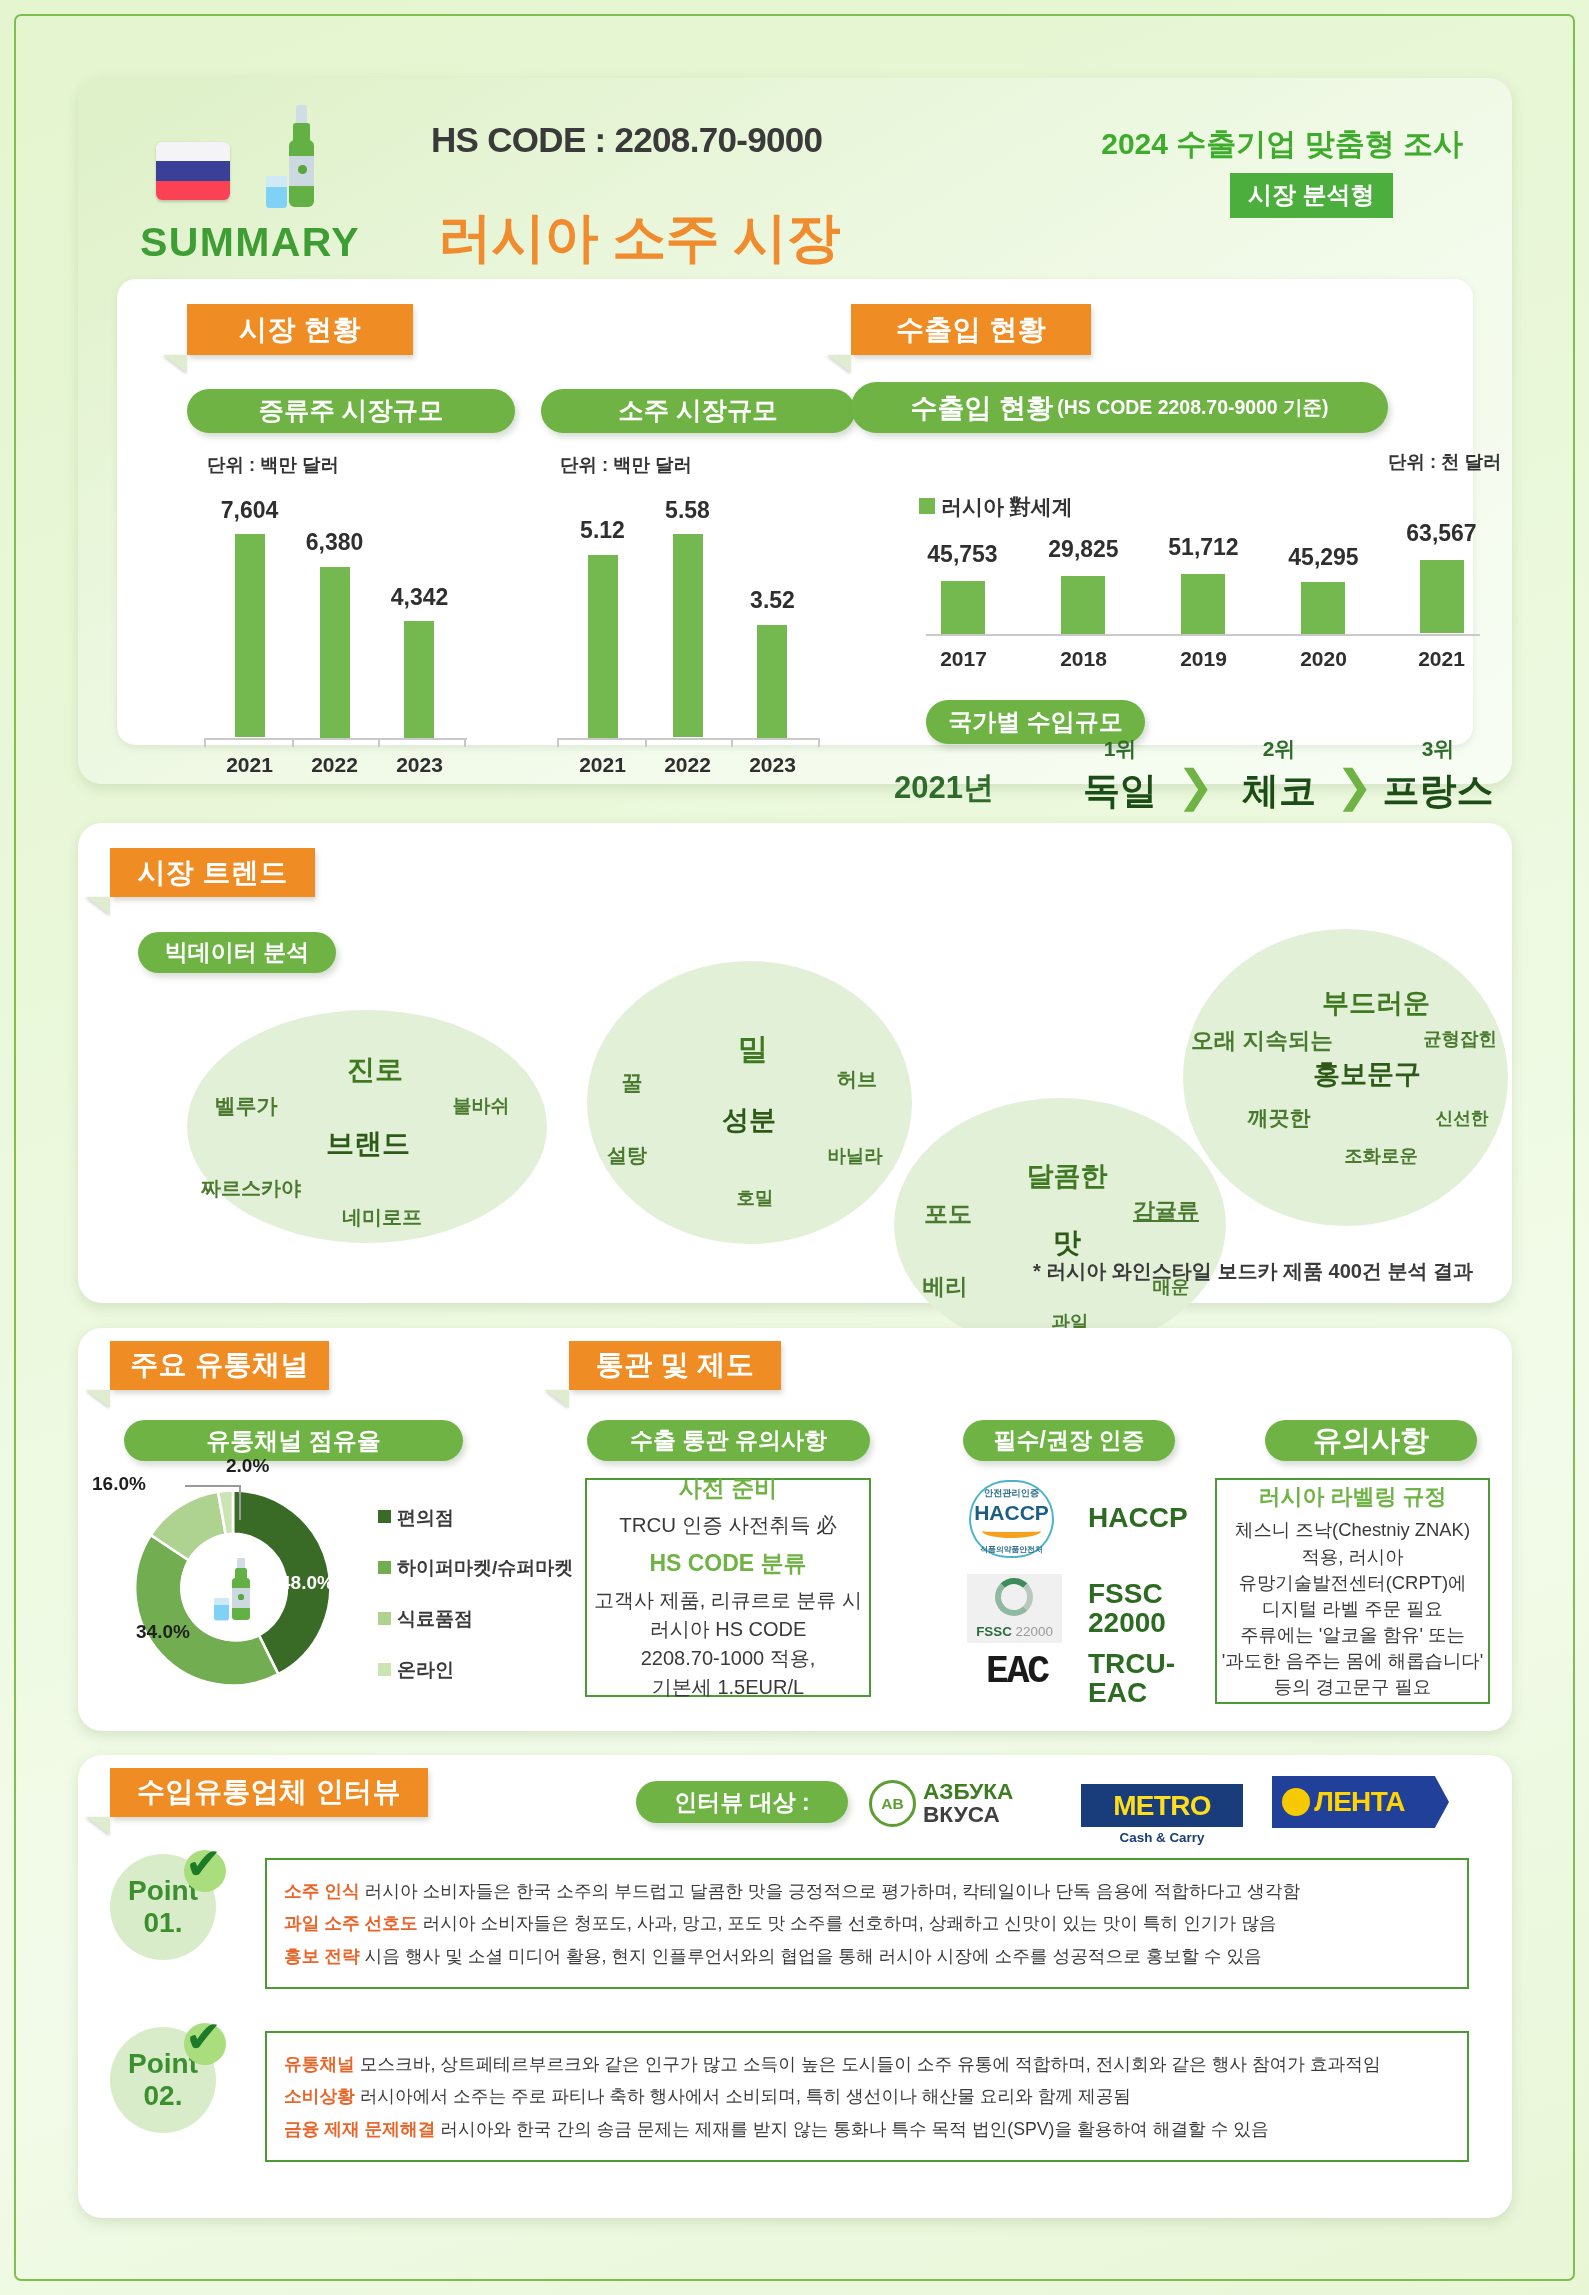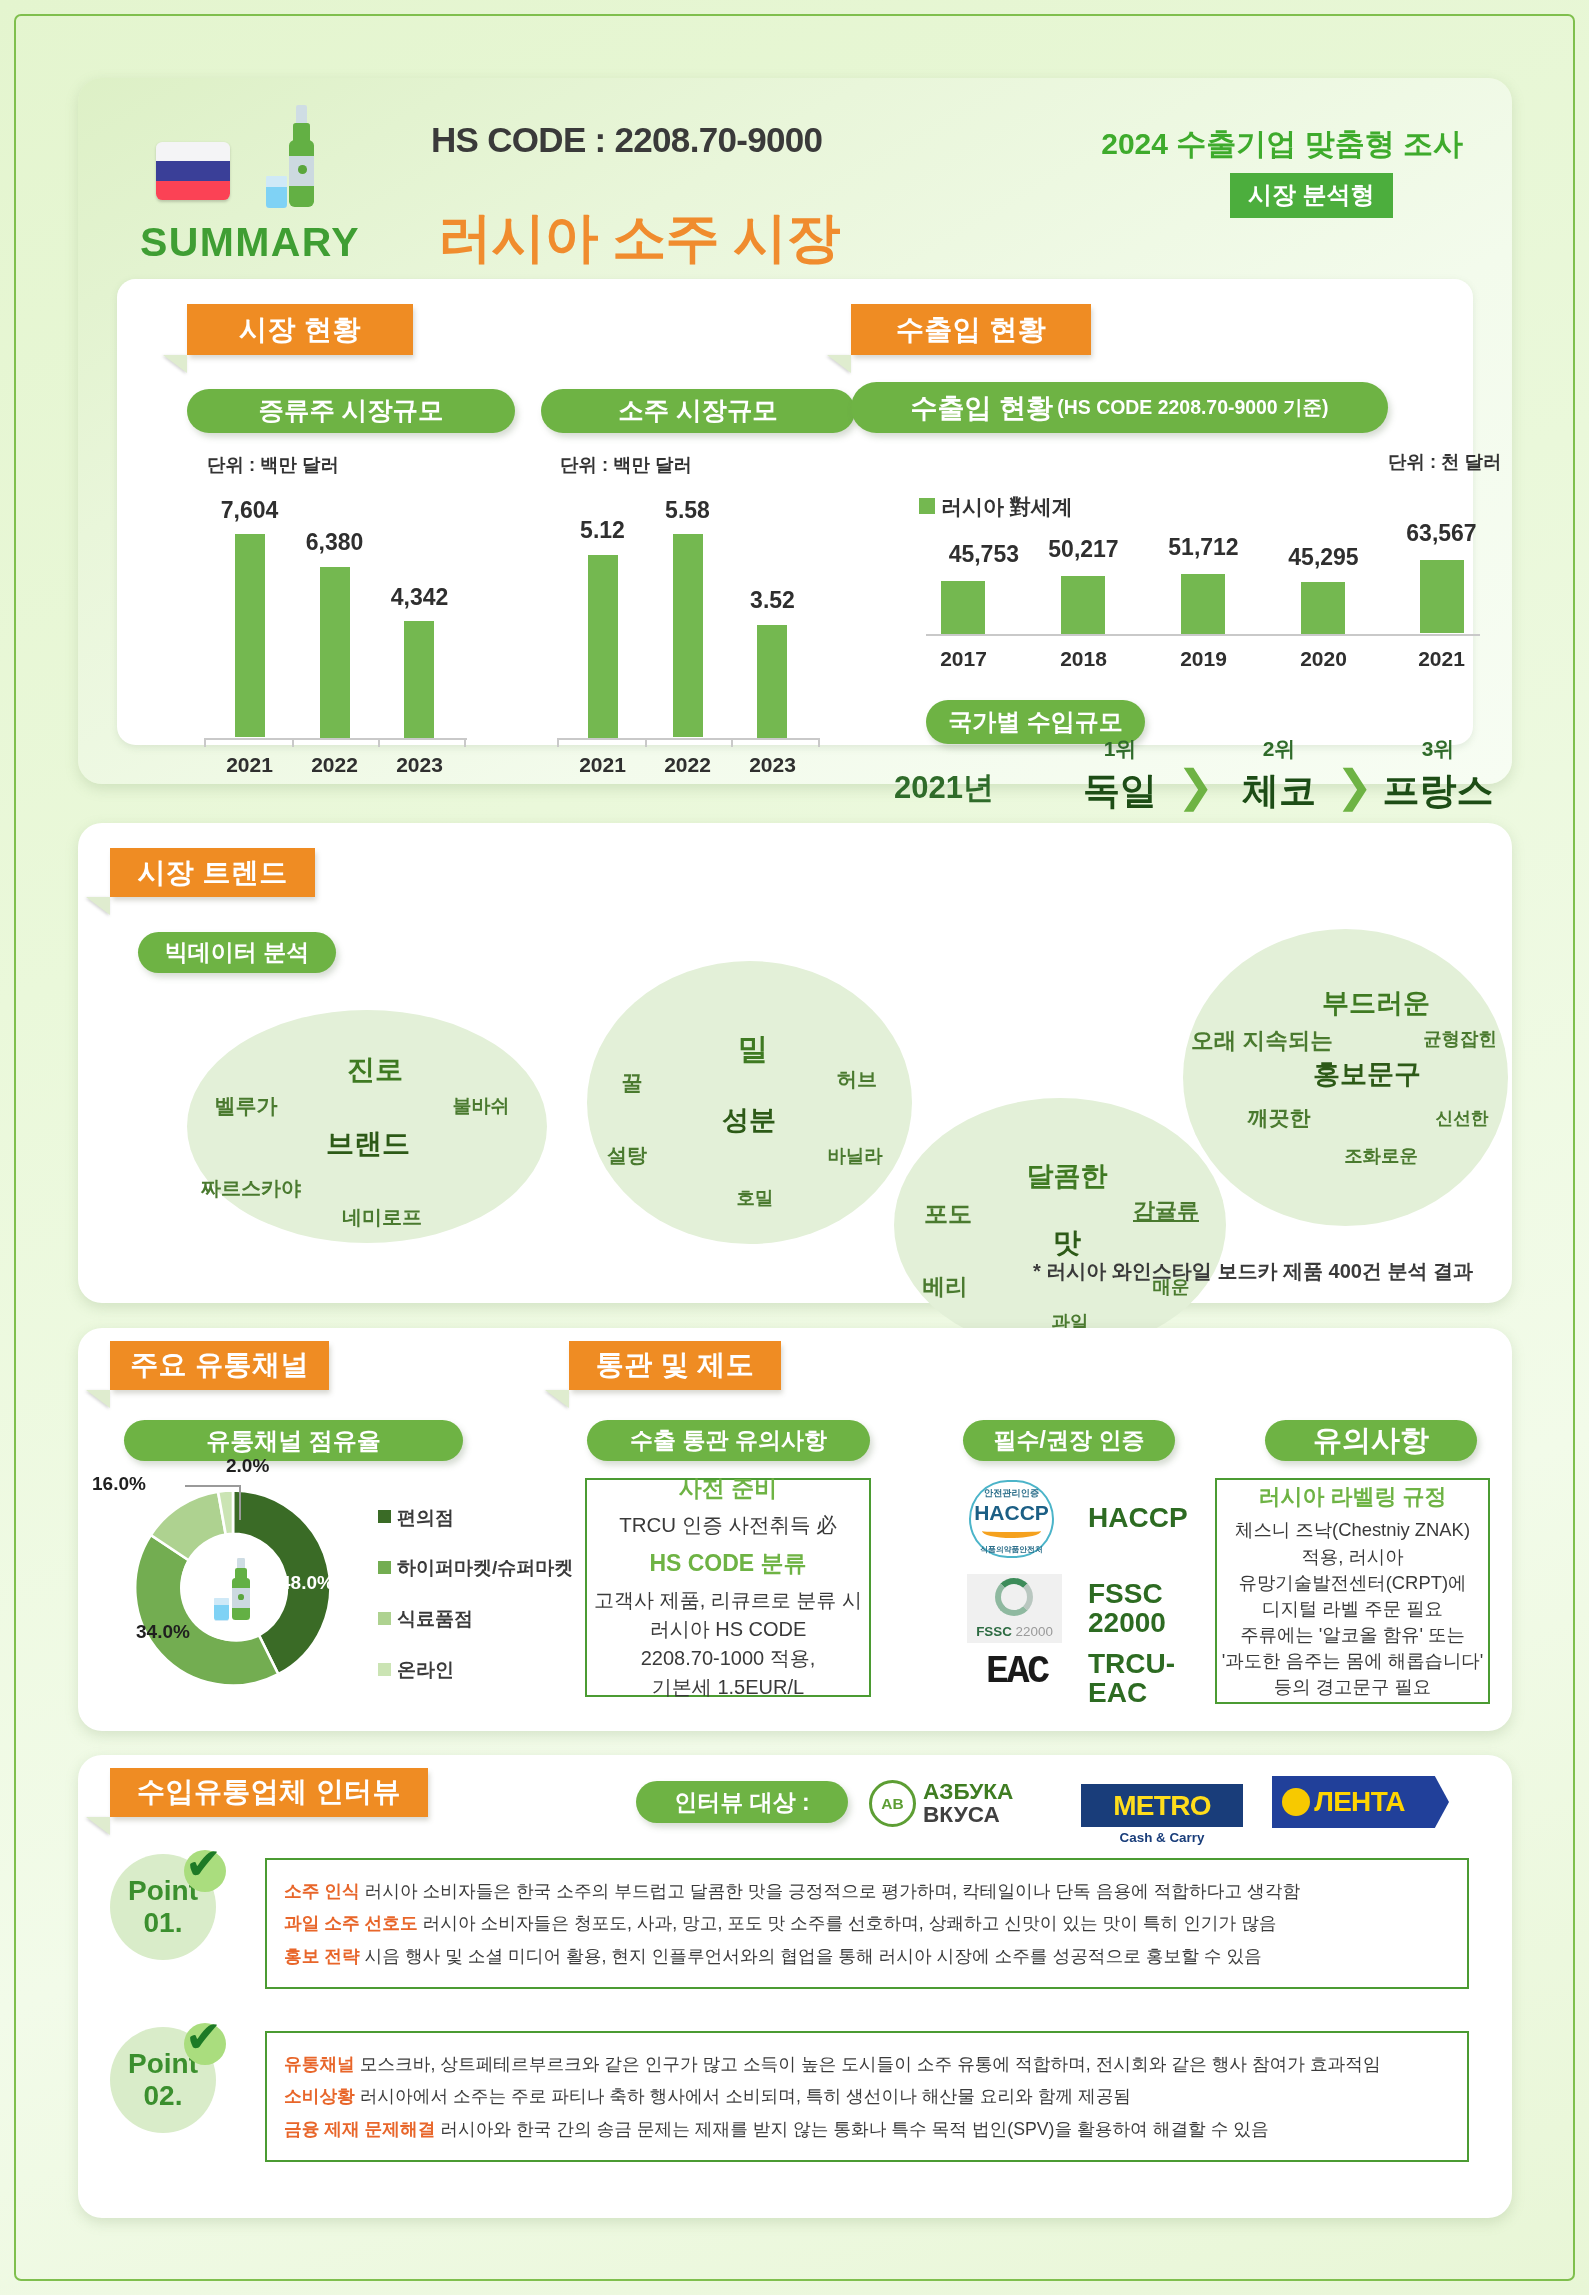--- a/index.html
+++ b/index.html
@@ -197,24 +197,24 @@
       <span class="sub">(HS CODE 2208.70-9000 기준)</span>
   </div>
 
   <div class="unit" style="left:1310px;top:371px;">단위 : 천 달러</div>
 
   <div style="position:absolute;left:841px;top:420px;width:15.5px;height:15.5px;background:#74b850;"></div>
   <div style="position:absolute;left:863px;top:415px;font-size:21px;font-weight:bold;color:#333;">러시아 對세계</div>
 
   <div>
     <div class="bar" style="left:863px;top:503px;width:44px;height:53px;"></div>
-    <div class="barval" style="left:828px;top:463px;width:113px;text-align:right;">45,753</div>
+    <div class="barval" style="left:828px;top:463px;width:113px;">45,753</div>
 
     <div class="bar" style="left:983px;top:498px;width:44px;height:58px;"></div>
-    <div class="barval" style="left:949px;top:458px;width:113px;">50,217</div>
+    <div class="barval" style="left:949px;top:458px;width:113px;">29,825</div>
 
     <div class="bar" style="left:1103px;top:496px;width:44px;height:60px;"></div>
     <div class="barval" style="left:1069px;top:456px;width:113px;">51,712</div>
 
     <div class="bar" style="left:1223px;top:504px;width:44px;height:52px;"></div>
     <div class="barval" style="left:1189px;top:466px;width:113px;">45,295</div>
 
     <div class="bar" style="left:1342px;top:482px;width:44px;height:73px;"></div>
     <div class="barval" style="left:1307px;top:442px;width:113px;">63,567</div>
 

